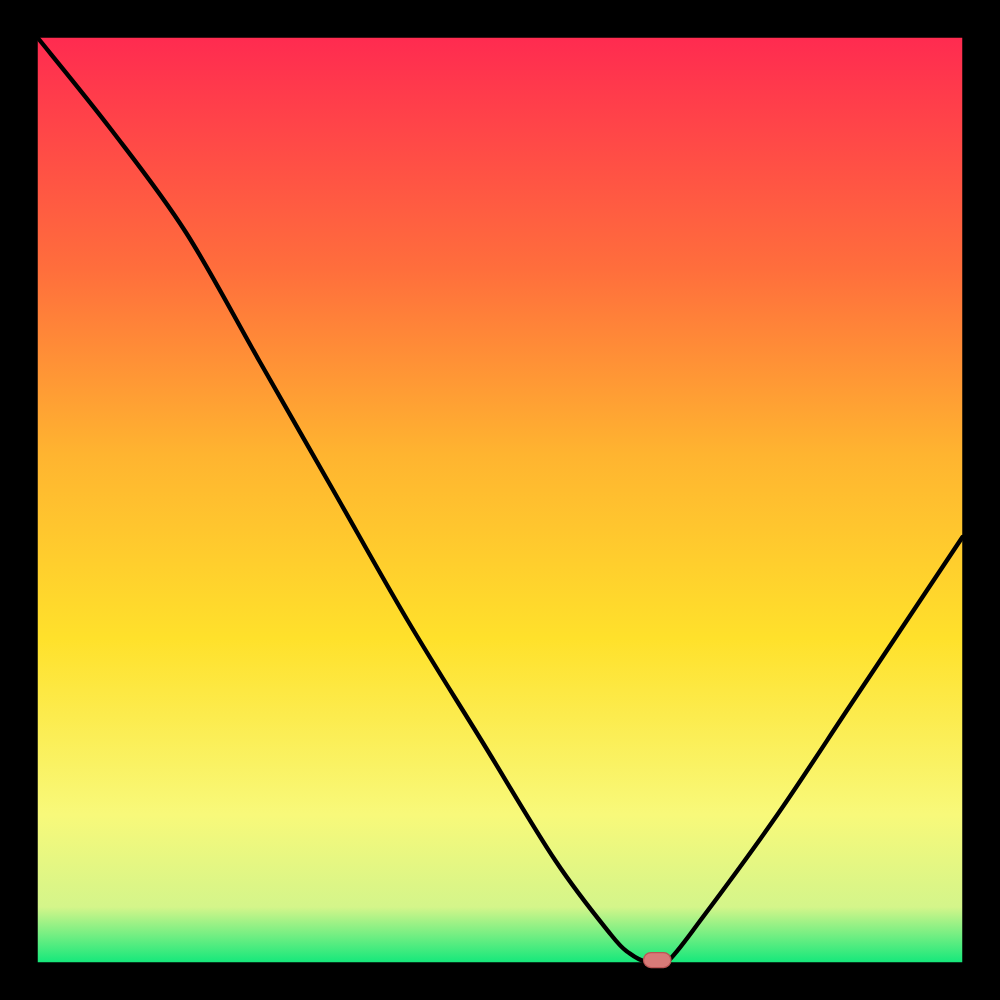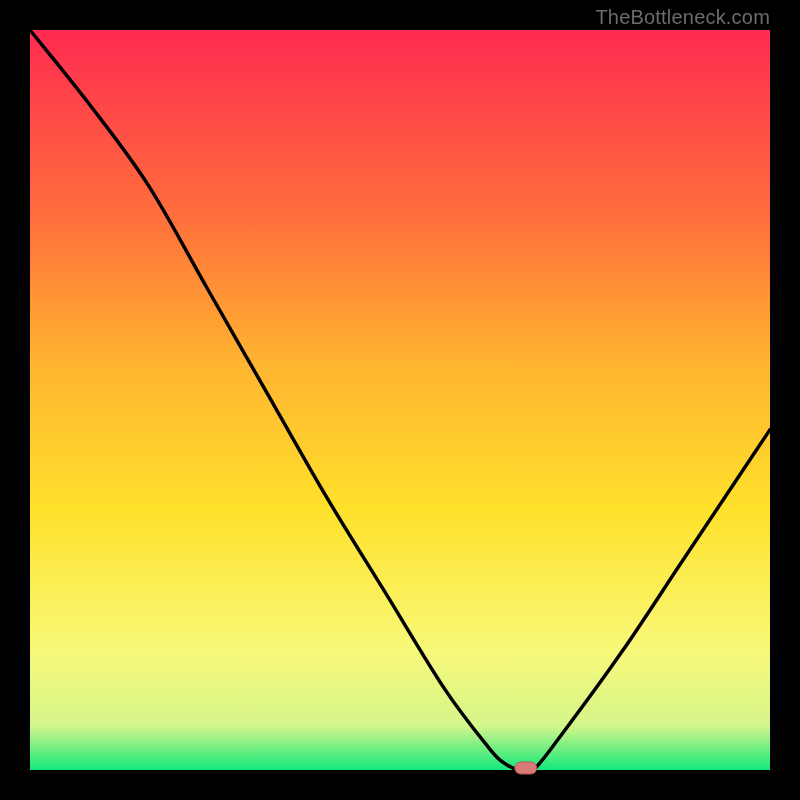--- a/index.html
+++ b/index.html
@@ -47,21 +47,20 @@
     width: 100%;
     height: 100%;
     overflow: visible;
   }
 </style>
 </head>
 <body>
 
 <div class="chart-wrap">
 
-  <div class="attribution">TheBottleneck.com</div>
 
   <div class="plot-area">
 
     <svg class="gradient-bg" viewBox="0 0 740 740" preserveAspectRatio="none">
       <defs>
         <linearGradient id="bgGrad" x1="0" y1="0" x2="0" y2="1">
           <stop offset="0%" stop-color="#ff2b50"></stop>
           <stop offset="25%" stop-color="#ff6e3c"></stop>
           <stop offset="45%" stop-color="#ffb430"></stop>
           <stop offset="65%" stop-color="#ffe12b"></stop>

